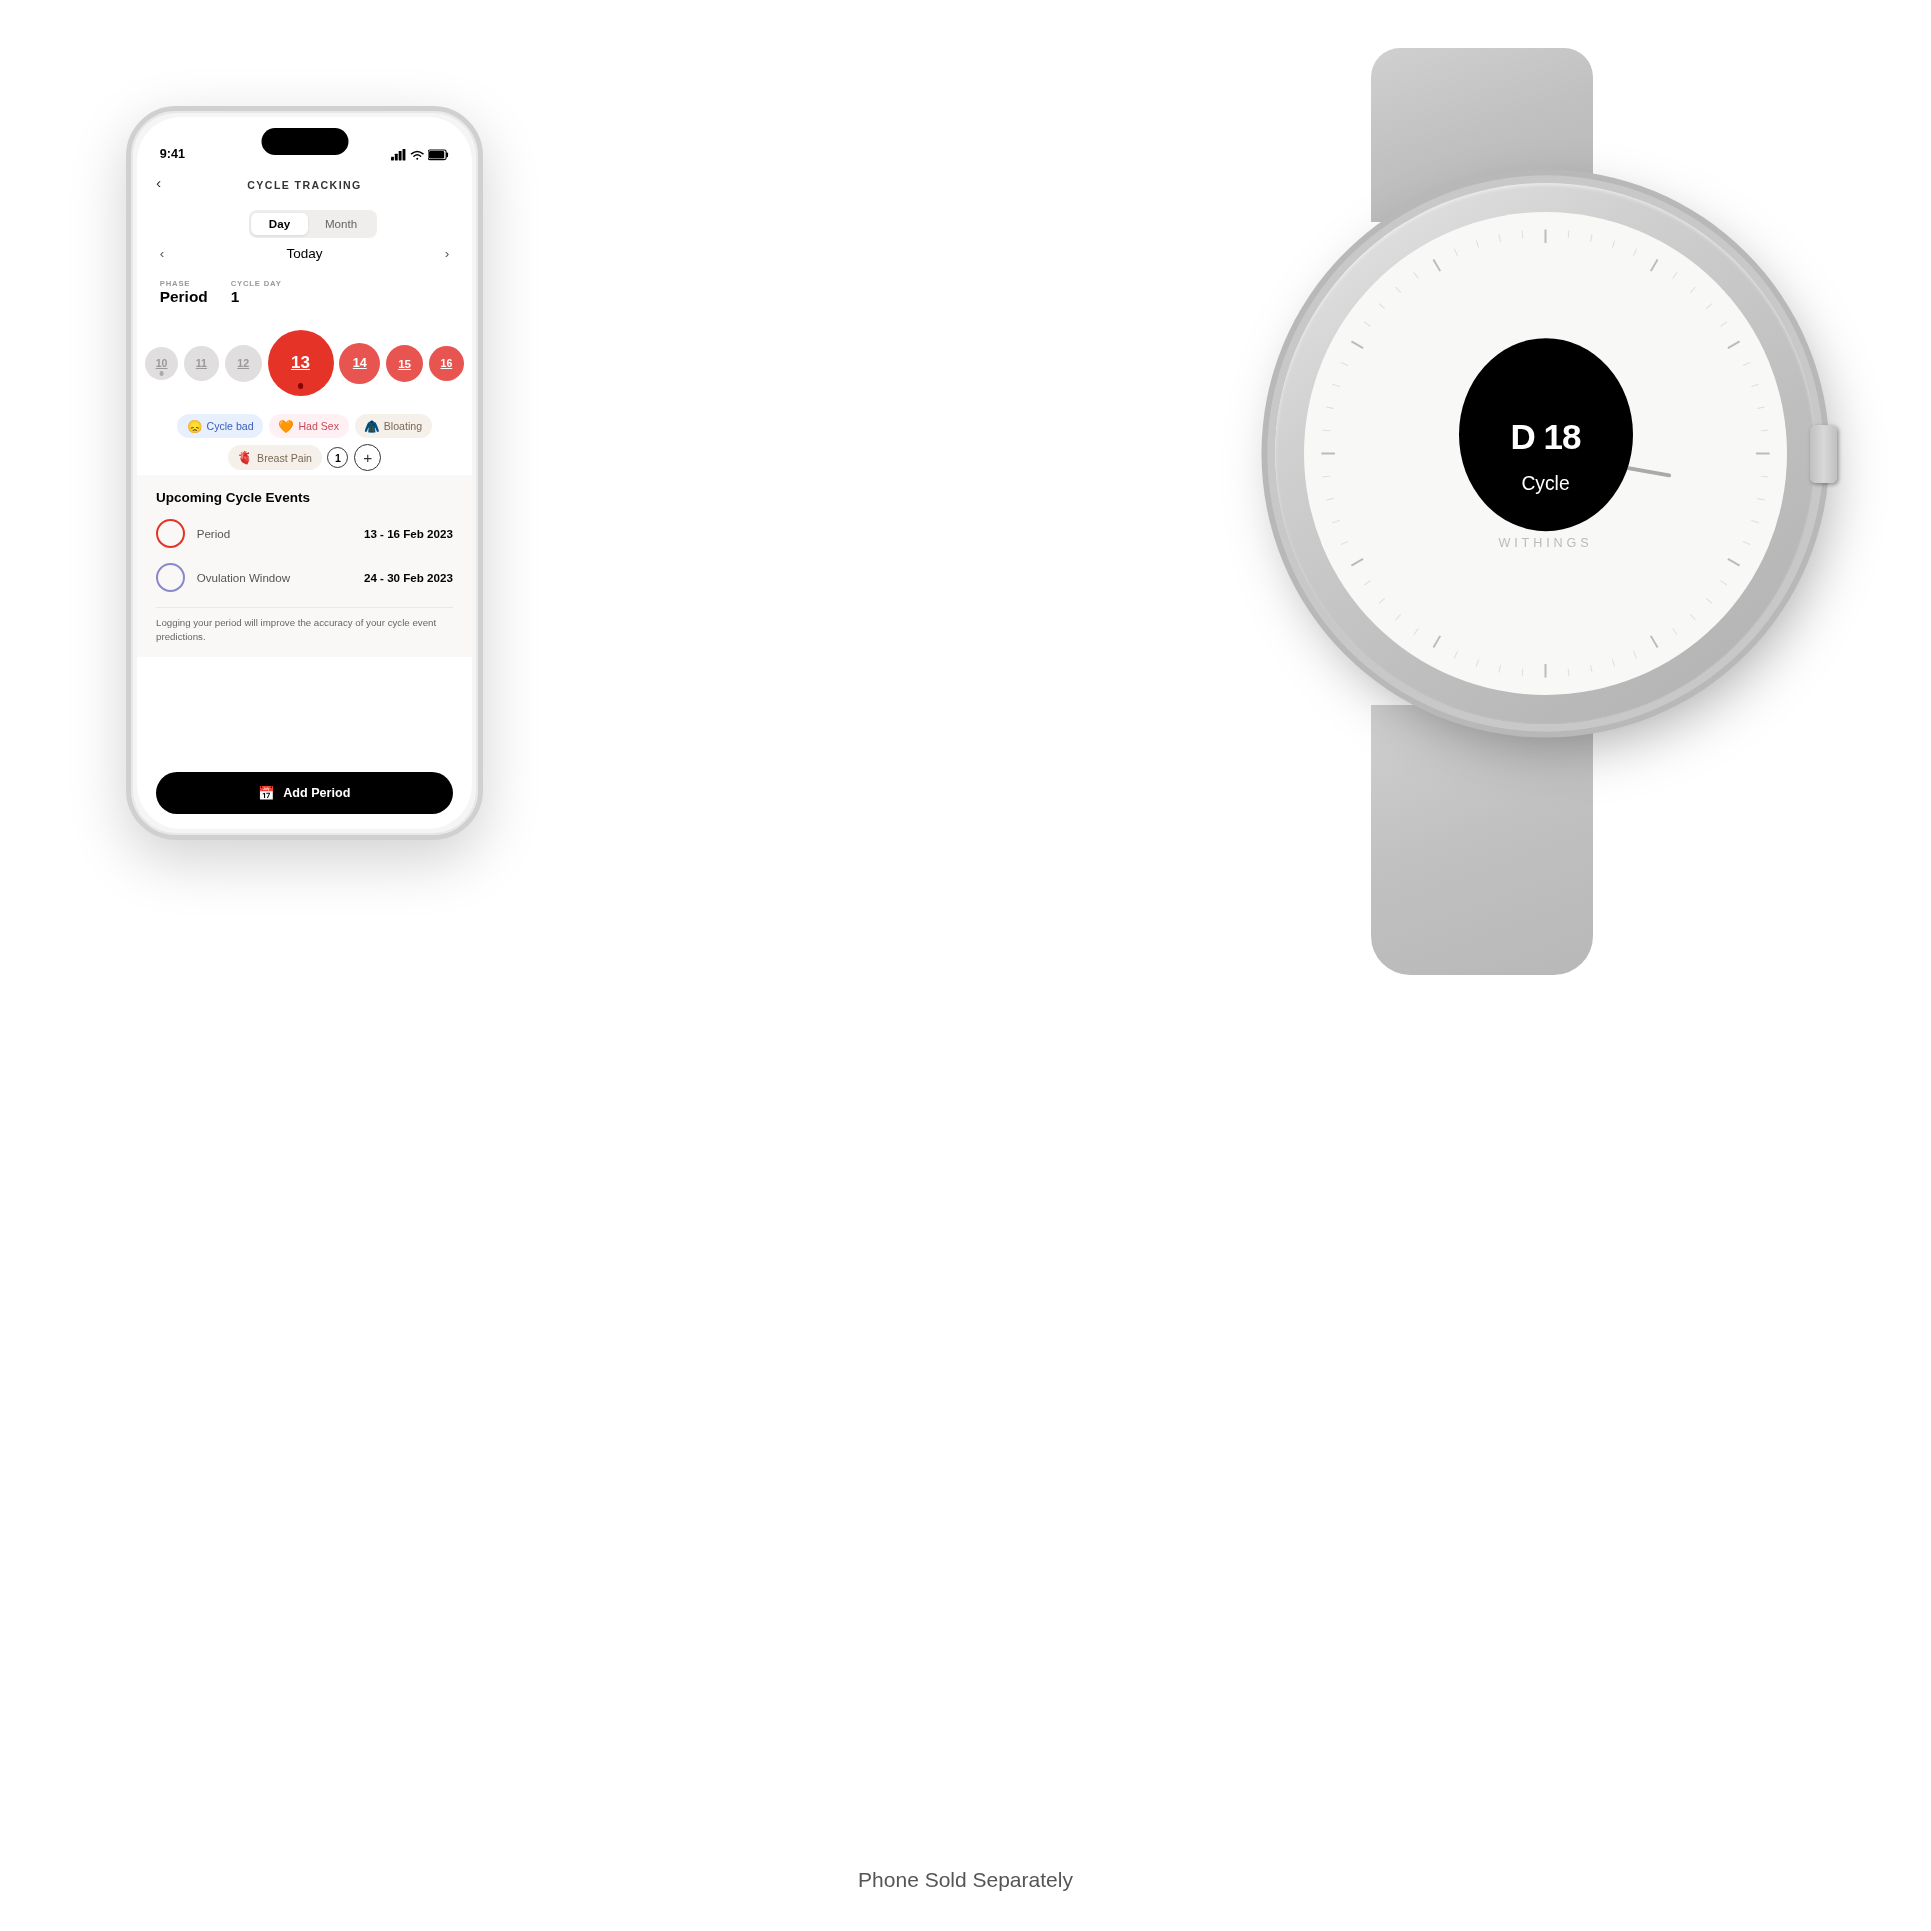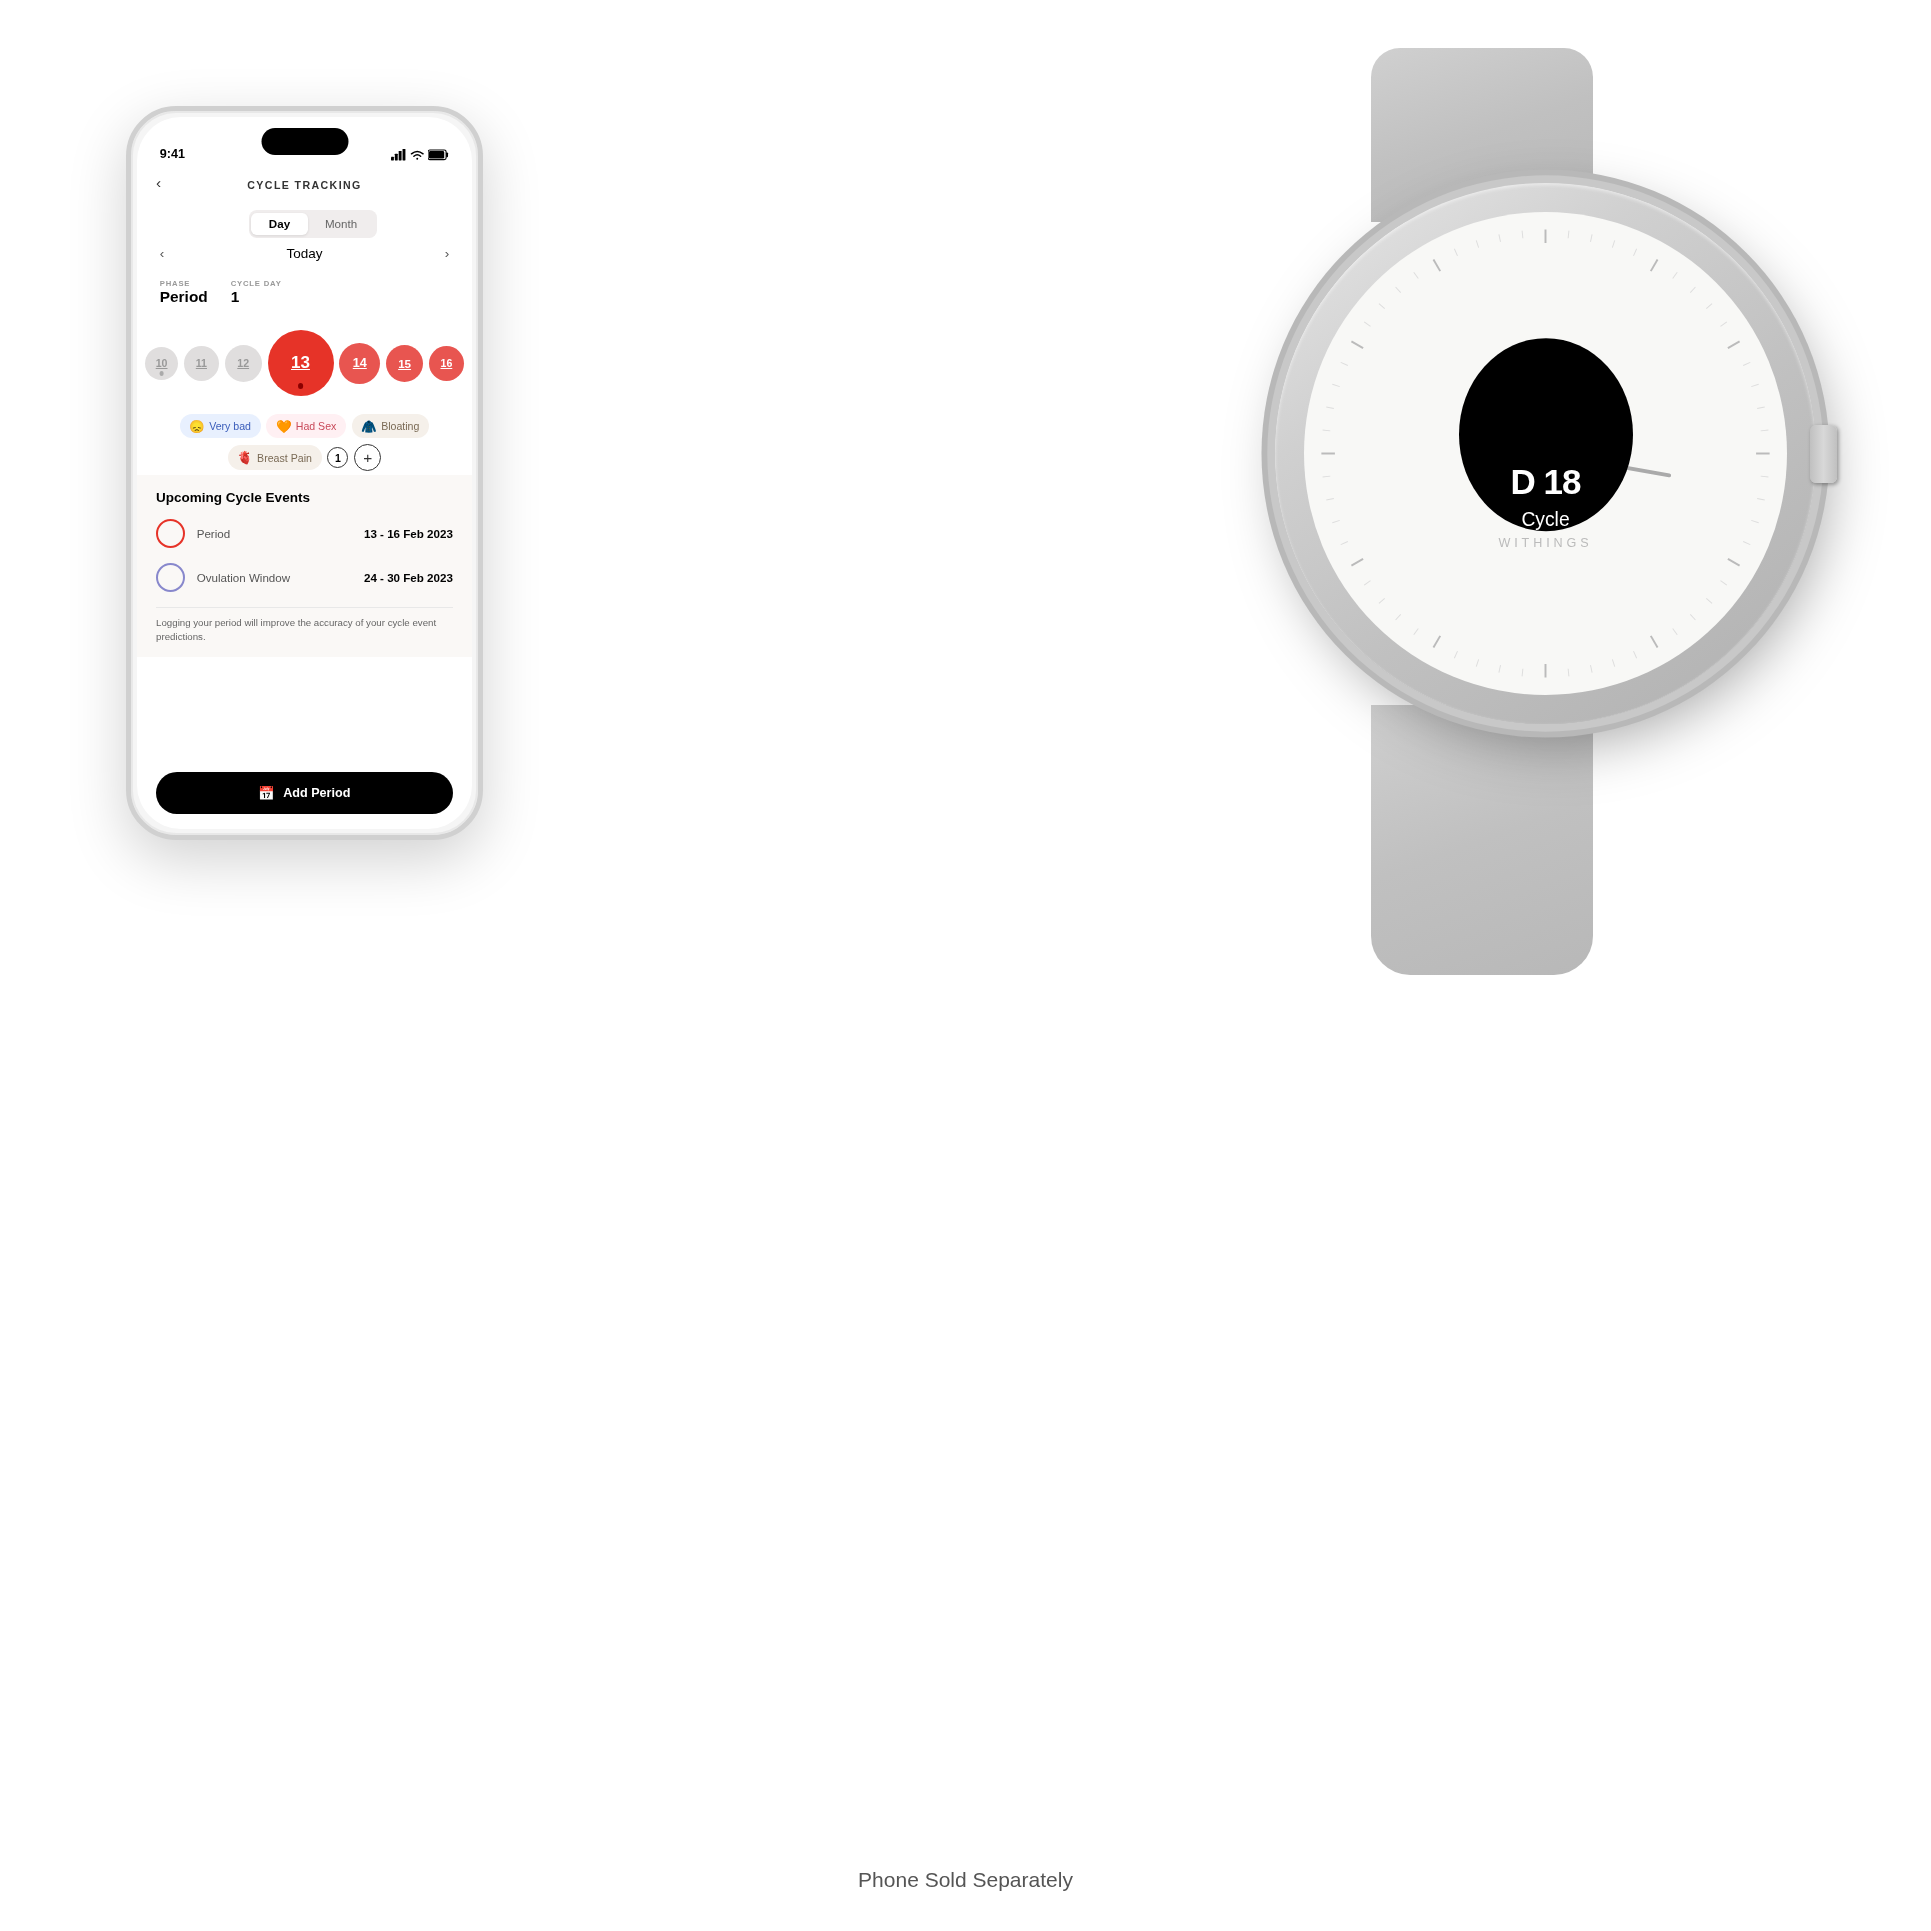--- a/index.html
+++ b/index.html
@@ -419,22 +419,22 @@
       top: 50%;
       left: 50%;
       transform: translate(-50%, -60%);
       width: 174px;
       height: 193px;
       background: #000;
       border-radius: 50%;
       display: flex;
       flex-direction: column;
       align-items: center;
-      justify-content: flex-end;
-      gap: 7px;
+      justify-content: center;
+      gap: 16px;
     }
     .watch-d-label {
       font-size: 35px;
       font-weight: 700;
       color: #fff;
       letter-spacing: -1px;
     }
     .watch-cycle-label {
       font-size: 19.3px;
       color: #fff;
@@ -558,21 +558,21 @@
           <span class="dot"></span>
         </div>
         <div class="bubble day-14">14</div>
         <div class="bubble day-15">15</div>
         <div class="bubble day-16">16</div>
       </div>
 
       <div class="symptoms">
         <div class="tag mood">
           <span class="tag-icon">😞</span>
-          <span>Very bad</span>
+          <span>Cycle bad</span>
         </div>
         <div class="tag sex">
           <span class="tag-icon">🧡</span>
           <span>Had Sex</span>
         </div>
         <div class="tag bloating">
           <span class="tag-icon">🧥</span>
           <span>Bloating</span>
         </div>
         <div style="display:flex;align-items:center;gap:5.8px;flex-wrap:nowrap;">

